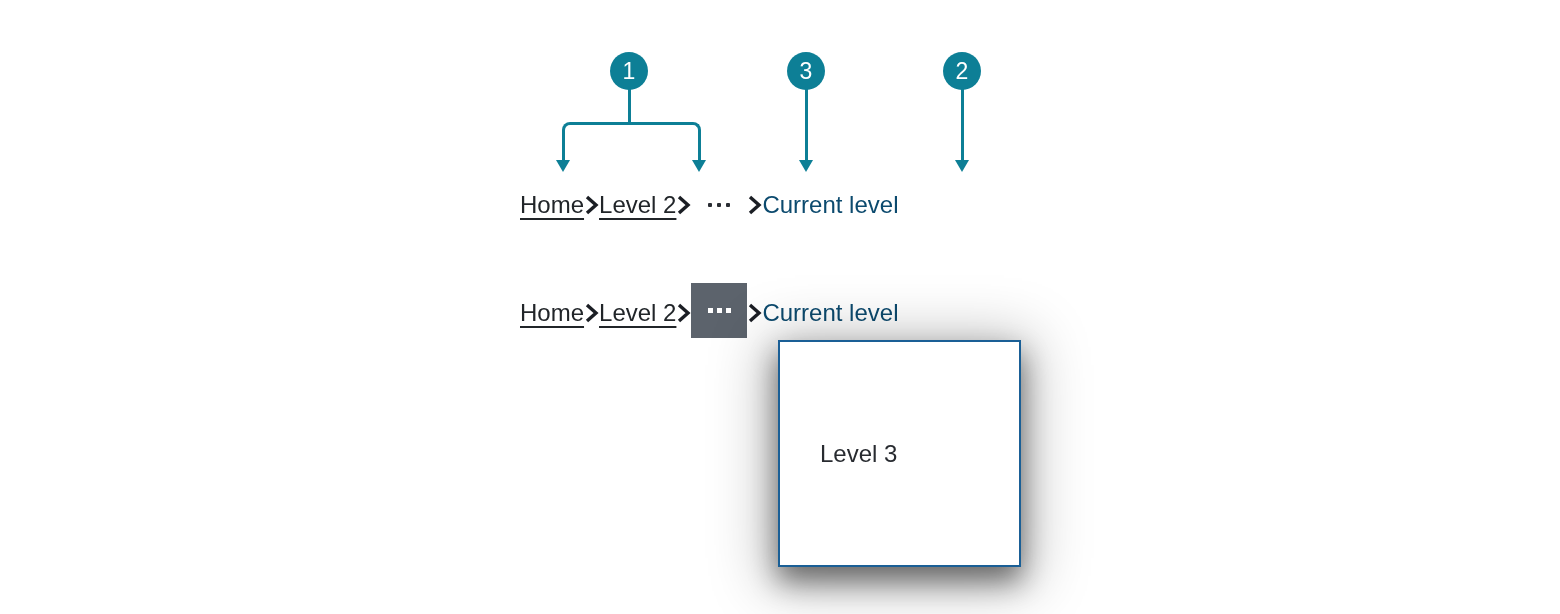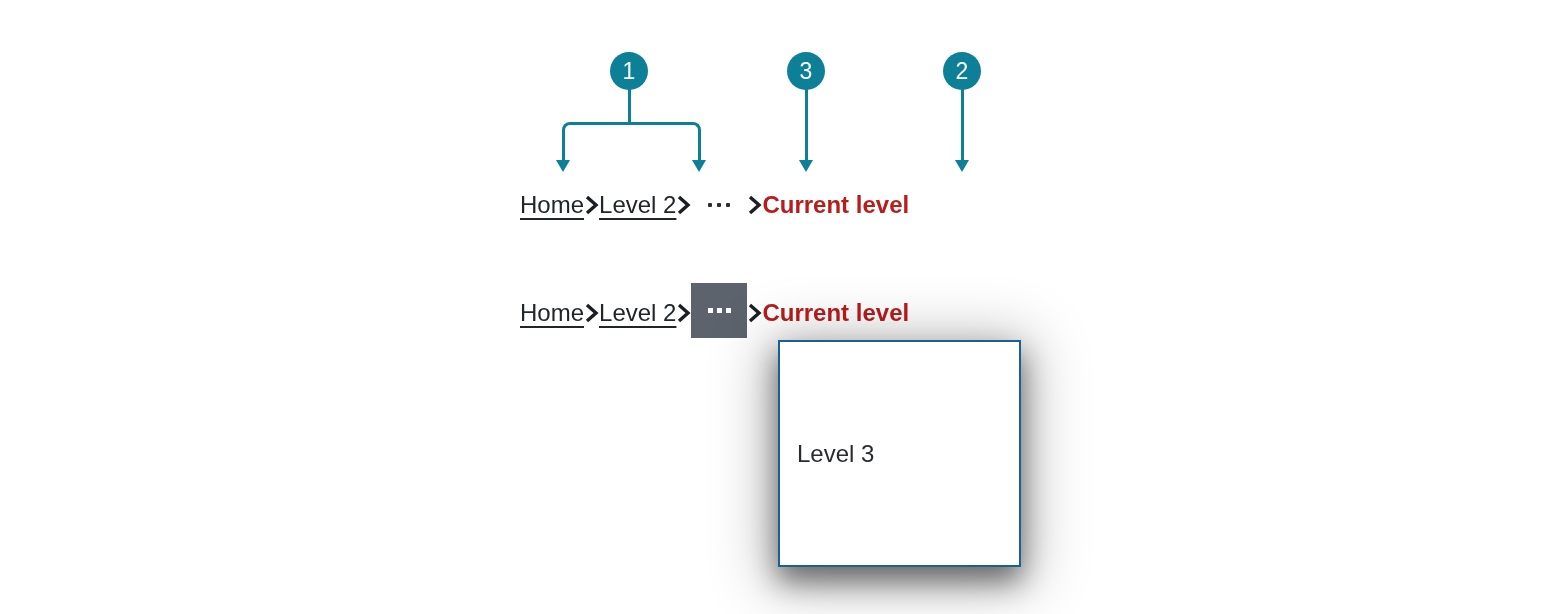--- a/index.html
+++ b/index.html
@@ -53,21 +53,21 @@
     display:flex;align-items:center;
     font-size:24px;white-space:nowrap;
   }
   #crumbs-collapsed{top:188px;}
   #crumbs-expanded{top:296px;}
   .crumb-link{
     color:#212529;text-decoration:underline;
     text-decoration-thickness:1.5px;text-underline-offset:5px;
     cursor:pointer;
   }
-  .crumb-current{color:#b91c1c;font-weight:bold;}
+  .crumb-current{color:#0c4a6e;}
   .sep{display:flex;align-items:center;}
   .sep svg{display:block;}
 
   
   .dots-slot{
     width:56px;height:34px;flex:none;
     display:flex;align-items:center;justify-content:center;gap:5px;
     cursor:pointer;
   }
   .dots-slot i{width:4px;height:4px;background:#2a2d33;border-radius:1px;}
@@ -88,20 +88,21 @@
     box-sizing:border-box;background:#ffffff;
     border:2px solid #1a5f96;
     box-shadow:0 14px 26px rgba(0,0,0,0.48), 0 8px 55px 10px rgba(0,0,0,0.28);
     display:flex;flex-direction:column;
     padding:4px 0;
   }
   .menu-item{
     flex:1;display:flex;align-items:center;
     padding-left:17px;font-size:24px;color:#282b30;
     cursor:pointer;
+    margin-left:23px;
   }
 </style>
 </head>
 <body>
 
 <div class="stage">
 
   <div class="badge" id="badge-1">1</div>
   <div class="badge" id="badge-3">3</div>
   <div class="badge" id="badge-2">2</div>

